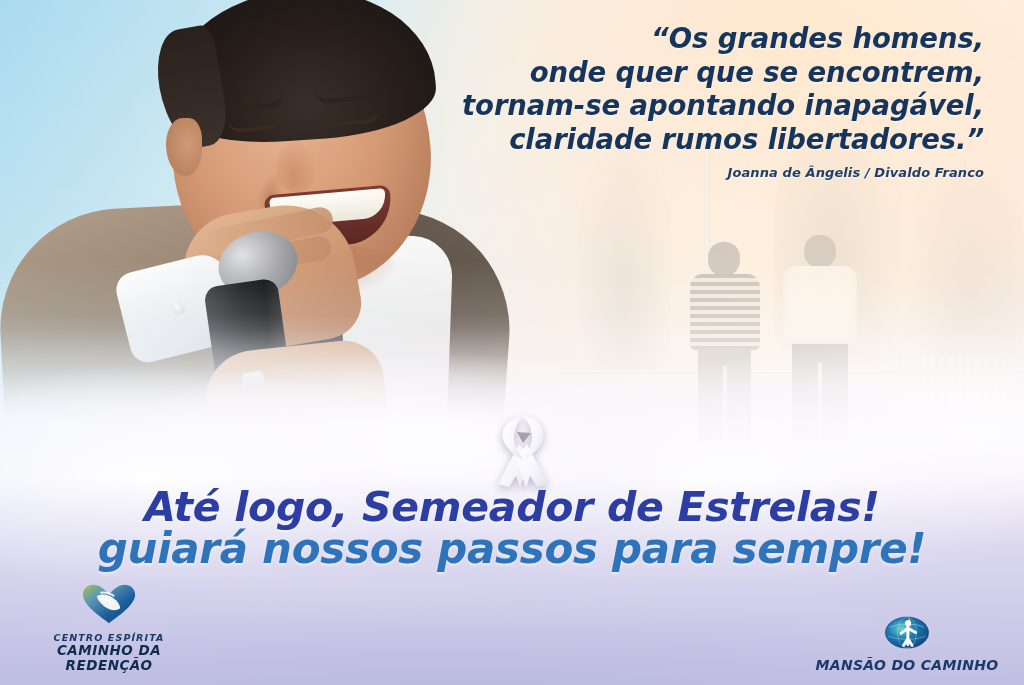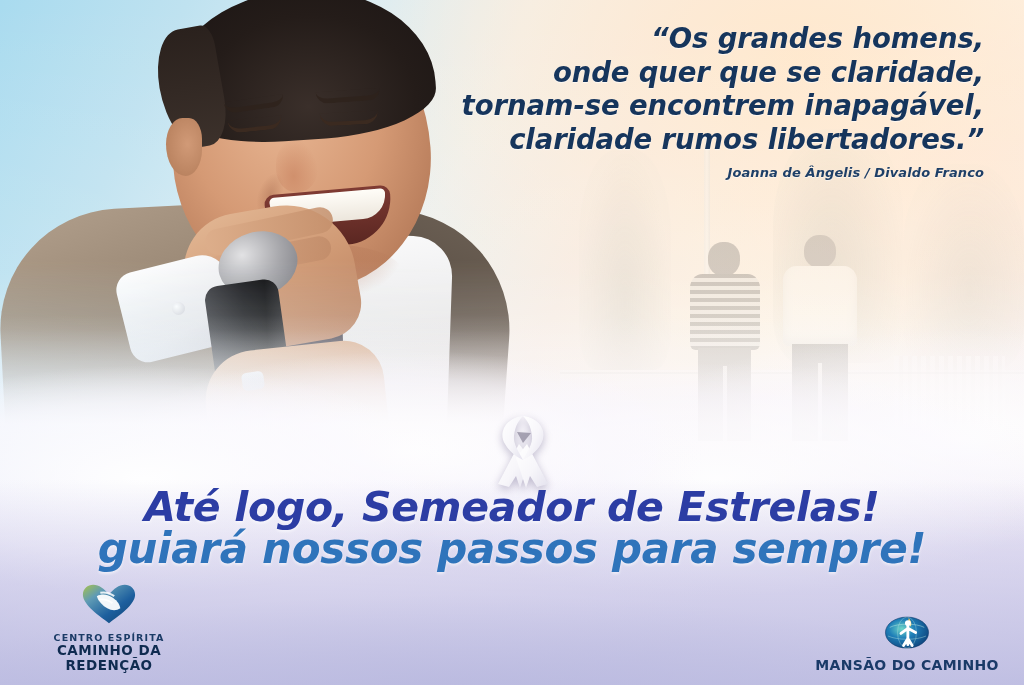--- a/index.html
+++ b/index.html
@@ -222,21 +222,21 @@
     font-size:41px;line-height:42px;
     letter-spacing:-.3px;
     text-shadow:0 2px 3px rgba(255,255,255,.55);
     white-space:nowrap;
   }
   .hl-1{color:#2c3da4;}
   .hl-2{color:#2a43ad;}
   .hl-3{color:#2f74bb;font-size:42px;}
 
   
-  .logo{position:absolute;bottom:12px;text-align:center;}
+  .logo{position:absolute;bottom:12px;text-align:center;font-style:italic;}
   .logo-left{left:14px;width:190px;}
   .logo-right{right:12px;width:210px;}
   .logo-mark{display:block;margin:0 auto 4px;}
   .logo-sub{
     font-size:9.5px;font-weight:700;letter-spacing:1.1px;color:#1b3b66;line-height:11px;
   }
   .logo-main{
     font-size:13.5px;font-weight:700;letter-spacing:.5px;color:#0f2b50;line-height:15px;
   }
   .logo-right .logo-main{font-size:14px;letter-spacing:.3px;color:#1a3a68;}
@@ -306,22 +306,22 @@
       <div class="p p-hand2"></div>
       <div class="p p-ring"></div>
     </div>
   </div>
 
   <div class="bg-layer bg-clouds"></div>
   <div class="bg-layer bg-lav"></div>
 
   <div class="quote">
     <div class="quote-line">“Os grandes homens,</div>
-    <div class="quote-line">onde quer que se claridade,</div>
-    <div class="quote-line">tornam-se encontrem inapagável,</div>
+    <div class="quote-line">onde quer que se encontrem,</div>
+    <div class="quote-line">tornam-se apontando inapagável,</div>
     <div class="quote-line">claridade rumos libertadores.”</div>
     <div class="quote-attrib">Joanna de Ângelis / Divaldo Franco</div>
   </div>
 
   <div class="ribbon">
     <svg viewBox="0 0 74 84" width="74" height="84" aria-hidden="true">
       <defs>
         <linearGradient id="rbG" x1="0" y1="0" x2="1" y2="1">
           <stop offset="0%" stop-color="#ffffff"></stop>
           <stop offset="55%" stop-color="#f7f6fa"></stop>

